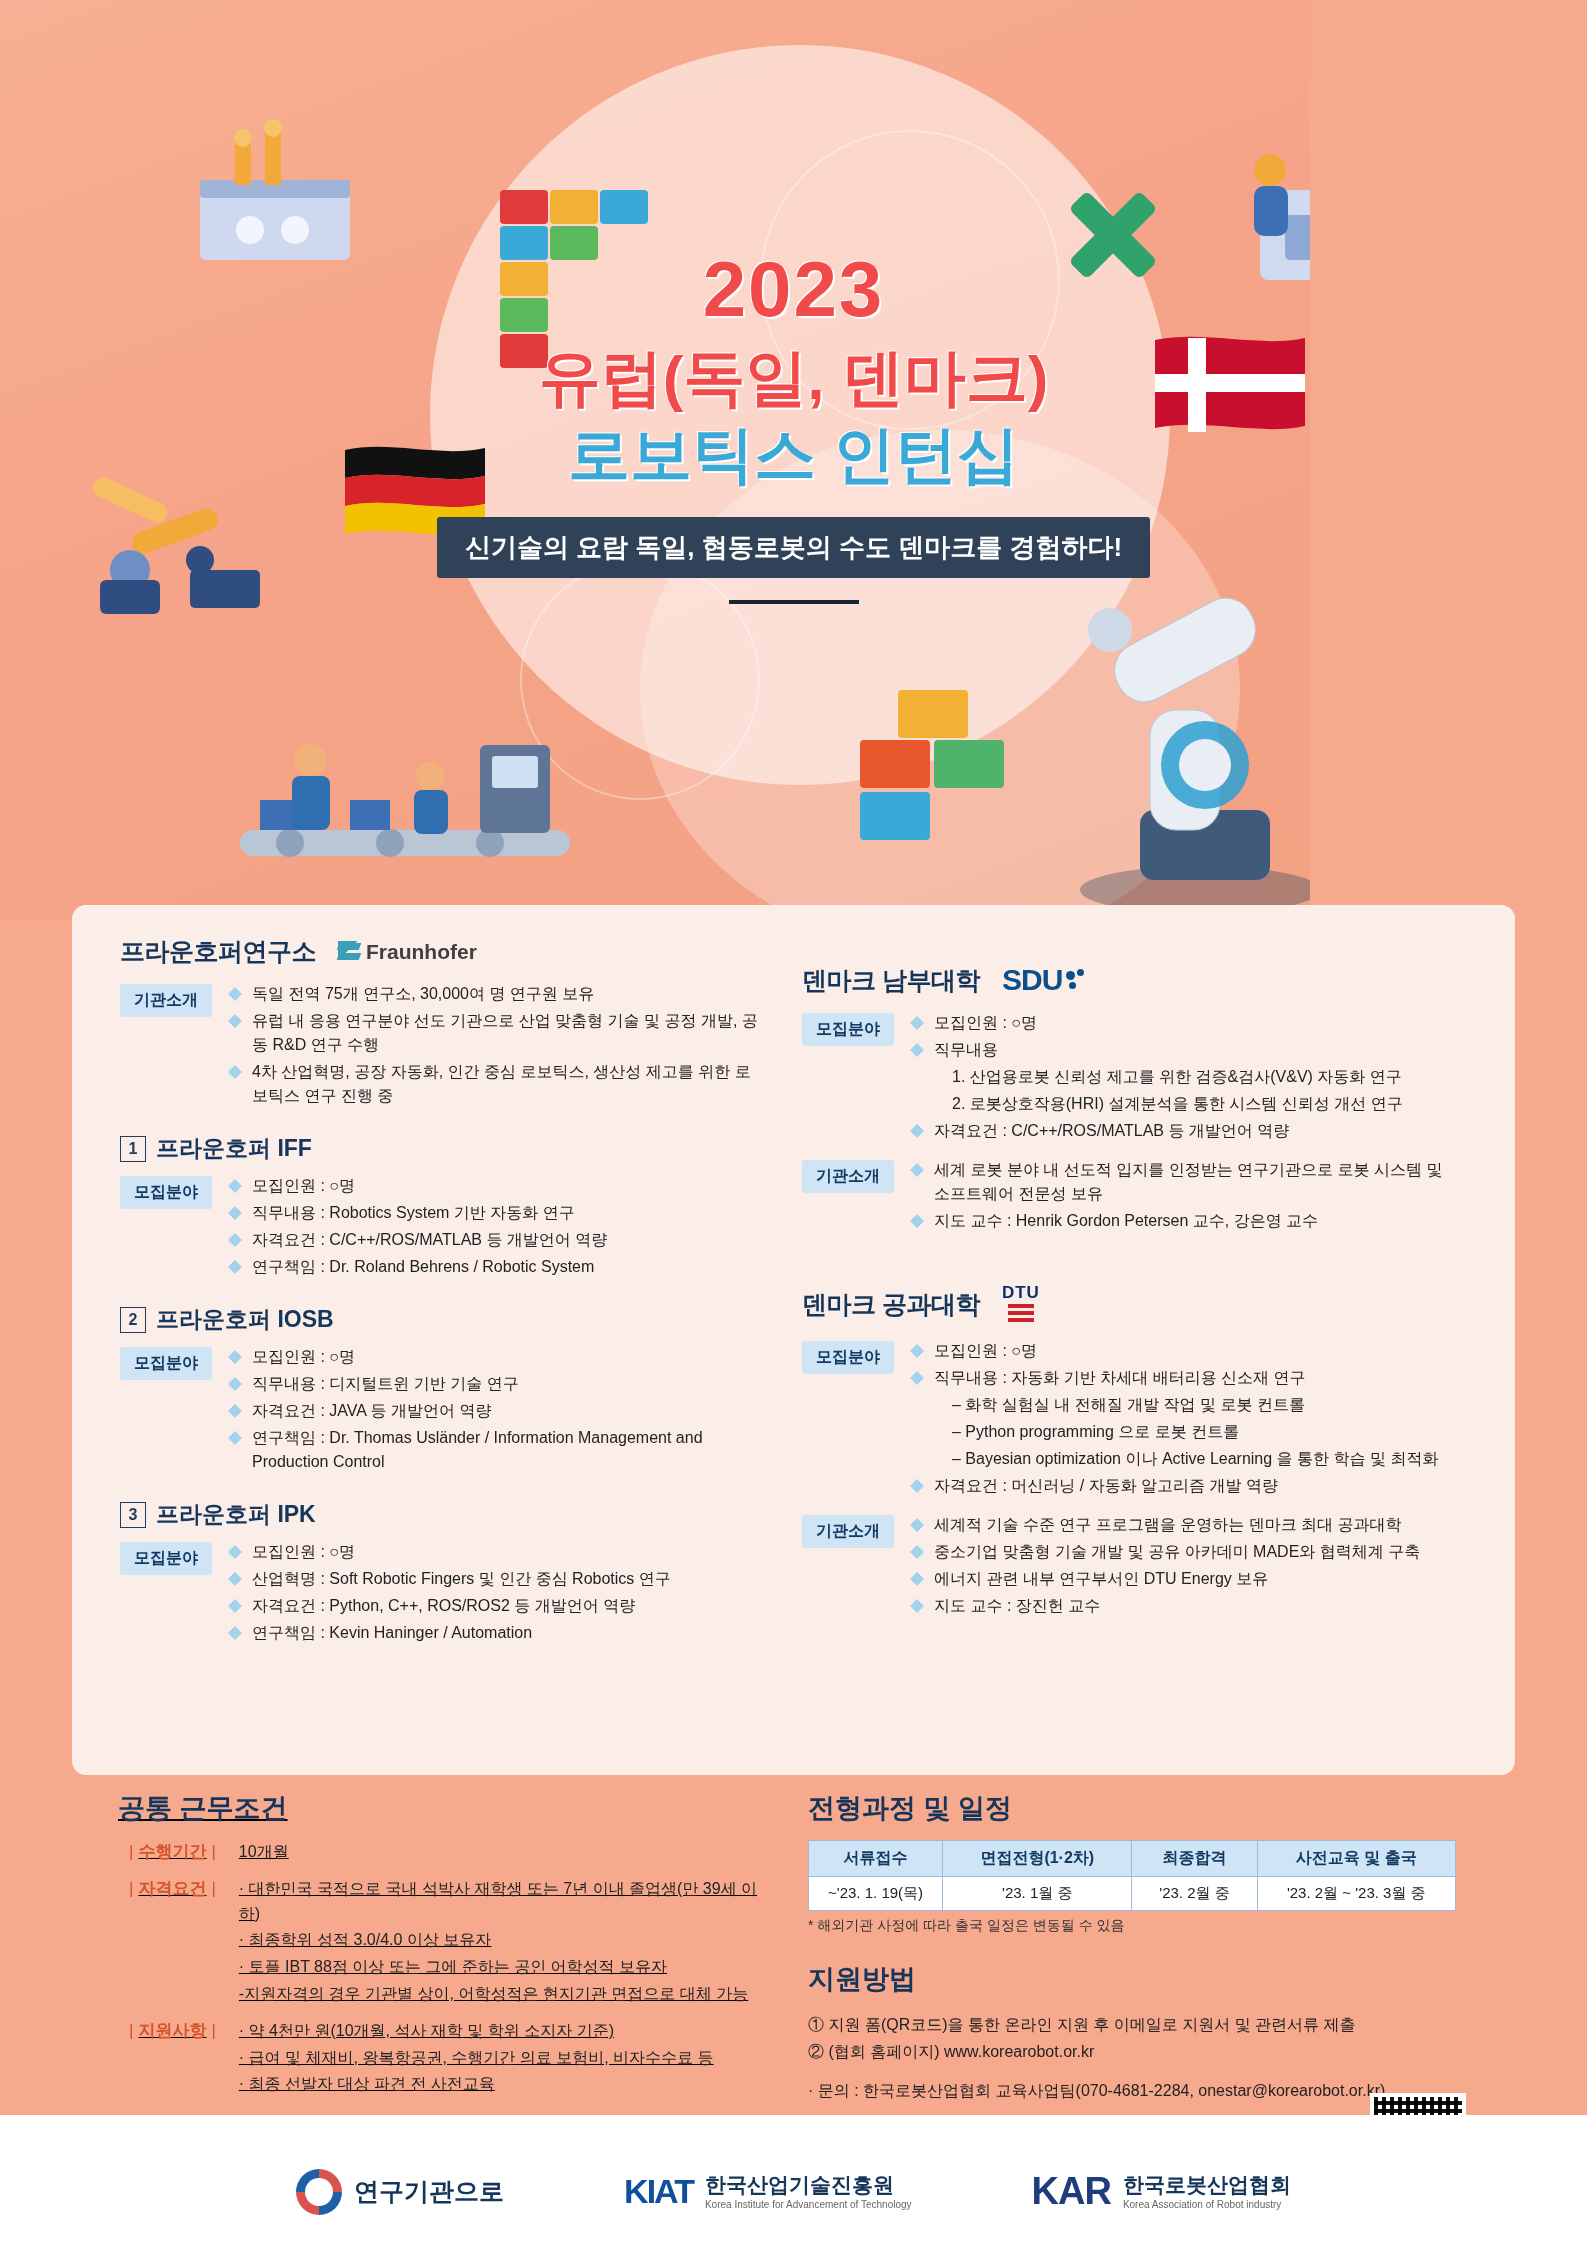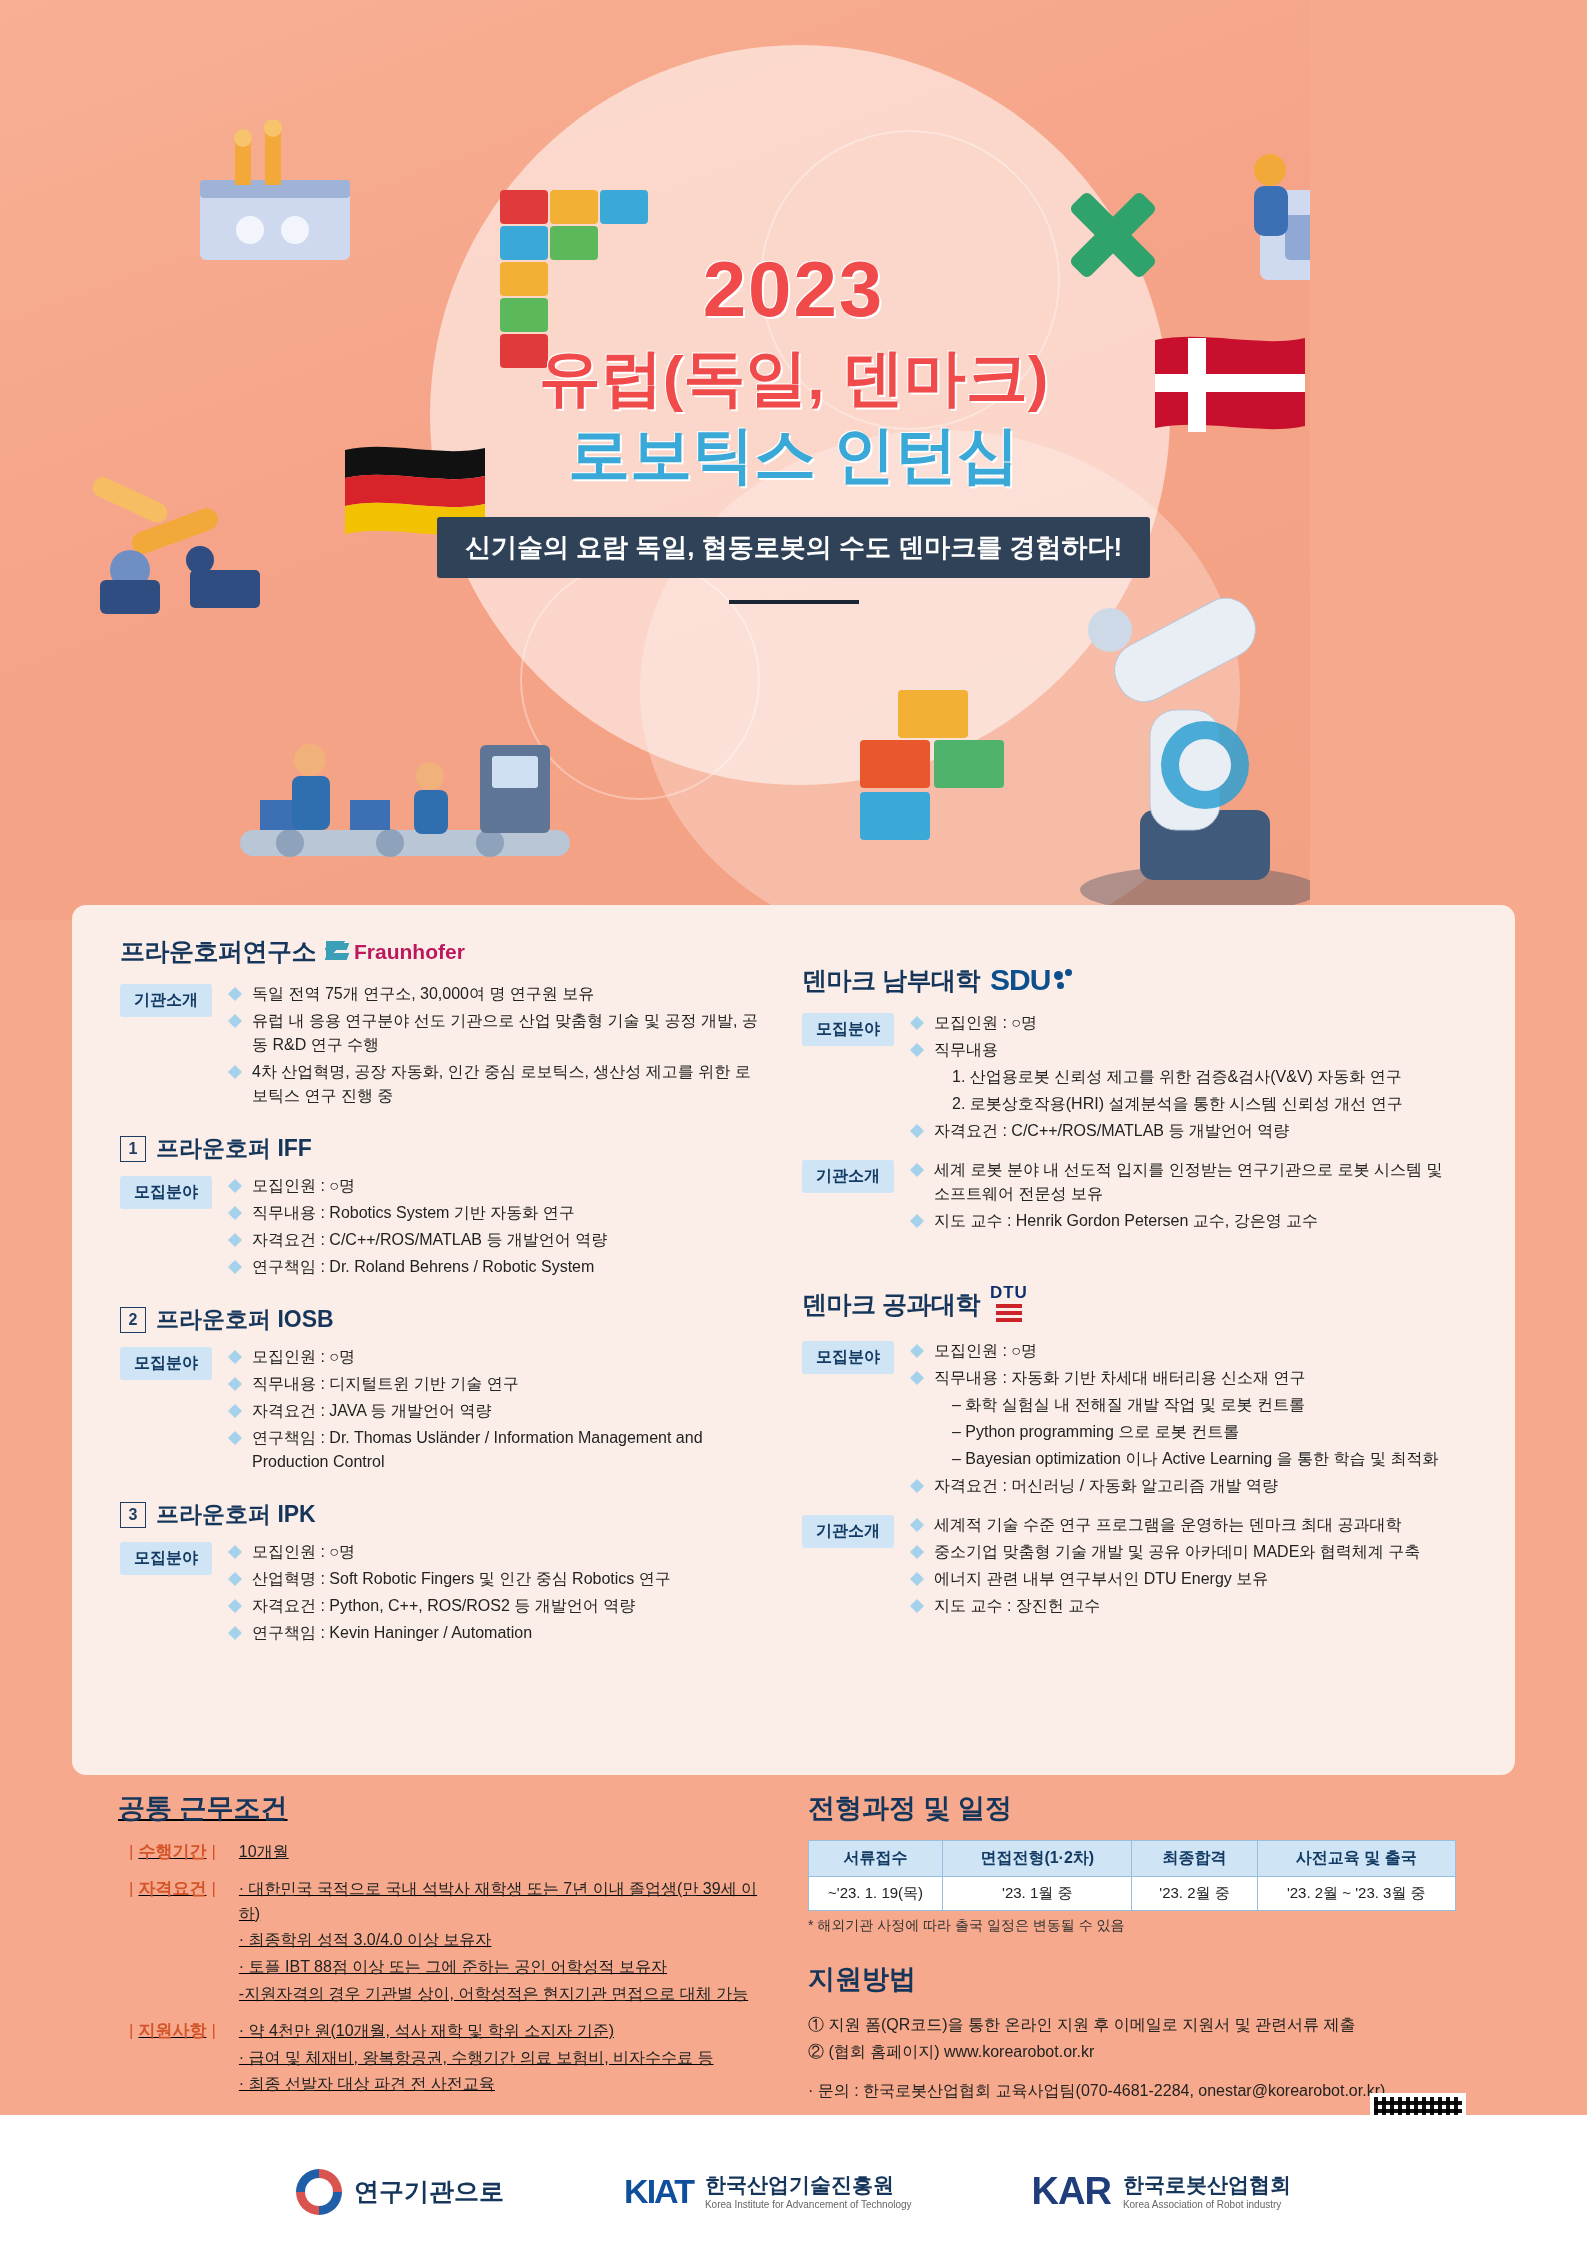--- a/index.html
+++ b/index.html
@@ -59,24 +59,24 @@
   .lego { position:absolute; border-radius:4px; }
 
   
   .card {
     position:absolute; left:72px; top:905px; width:1443px; height:870px;
     background:#fbeee9; border-radius:14px;
   }
   .col-left { position:absolute; left:48px; top:30px; width:640px; }
   .col-right { position:absolute; left:730px; top:30px; width:650px;margin-top:28px; }
 
-  .org-head { display:flex; align-items:center; gap:10px; margin-bottom:14px; }
+  .org-head { display:flex; align-items:center; gap:22px; margin-bottom:14px; }
   .org-name { font-size:25px; font-weight:bold; color:#15365a; letter-spacing:-0.5px; }
   .logo-fraunhofer {
-    display:flex; align-items:center; gap:6px; font-size:21px; font-weight:bold; color:#be185d;
+    display:flex; align-items:center; gap:6px; font-size:21px; font-weight:bold; color:#404040;
   }
   .fh-mark { width:22px; height:22px; background:
     linear-gradient(135deg,#3aa0b8 0 45%, transparent 45%),
     linear-gradient(135deg,#3aa0b8 0 45%, transparent 45%) ; position:relative; }
   .fh-mark:before, .fh-mark:after{
     content:""; position:absolute; width:22px;height:7px;background:#3a9fb7;
     transform: skewX(-20deg);
   }
   .fh-mark:before{ top:2px; }
   .fh-mark:after{ top:12px; }

